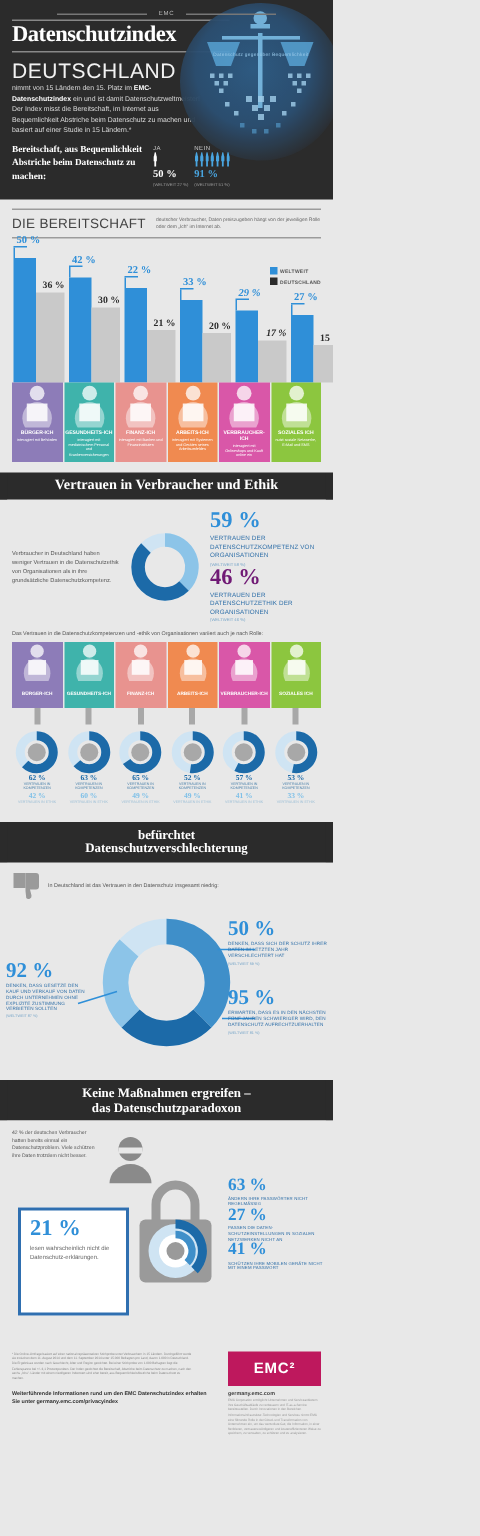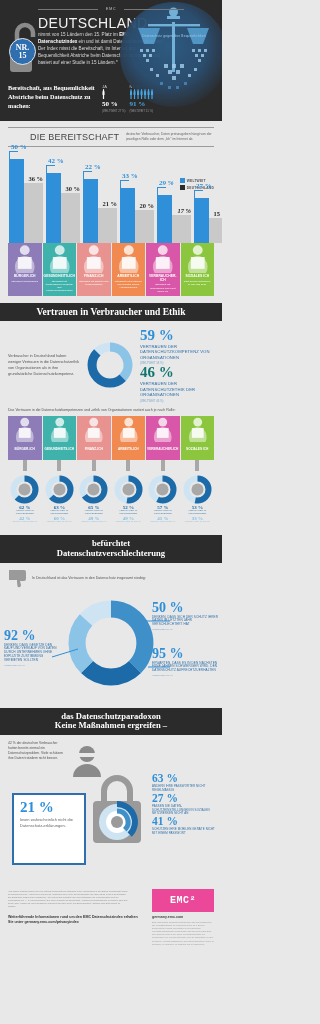--- a/index.html
+++ b/index.html
@@ -42,21 +42,21 @@
   .jn-val{font-family:"Liberation Serif",serif;font-weight:bold;font-size:7px;color:#fff;}
   .jn-val.blue{color:#49a5e0;}
   .jn-sub{font-size:2.8px;color:#9a9a9a;margin-top:1px;}
   .ppl{display:flex;gap:.5px;margin-bottom:1px;}
   .p1{width:3px;height:10px;background:#fff;clip-path:polygon(40% 0,60% 0,72% 16%,72% 18%,85% 30%,85% 60%,70% 60%,70% 100%,30% 100%,30% 60%,15% 60%,15% 30%,28% 18%,28% 16%);}
   .p1.b{background:#49a5e0;}
 
   
   .sec{background:#e8e8e8;padding:6px 8px 0;}
   .bar-hdr{display:flex;align-items:flex-start;border-top:1px solid #9b9b9b;border-bottom:1px solid #9b9b9b;padding:4px 0;}
-  .bar-hdr h2{font-size:9px;font-weight:300;letter-spacing:.2px;color:#444;width:96px;margin-left:22px;}
+  .bar-hdr h2{font-size:9px;font-weight:300;letter-spacing:.2px;color:#444;width:96px;}
   .bar-hdr p{font-size:3.3px;line-height:1.45;color:#666;flex:1;}
   .legend{display:flex;flex-direction:column;gap:2px;align-items:flex-start;position:absolute;right:8px;top:178px;}
   .lg{display:flex;align-items:center;gap:2px;font-size:3.3px;font-weight:bold;color:#555;letter-spacing:.2px;}
   .sw{width:5px;height:5px;background:#2f8fd8;}
   .sw.d{background:#2b2b2b;}
 
   .chart{position:relative;height:92px;margin-top:4px;}
   .grp{position:absolute;bottom:0;width:34px;}
   .gbars{position:relative;height:92px;}
   .bw{position:absolute;bottom:0;width:15px;left:0;background:#2f8fd8;}
@@ -81,21 +81,21 @@
   .banner:before{left:-4px;clip-path:polygon(0 0,100% 0,100% 100%,0 100%,45% 50%);}
   .banner:after{right:-4px;clip-path:polygon(0 0,100% 0,55% 50%,100% 100%,0 100%);}
 
   
   .vsec{background:#e8e8e8;padding:7px 8px 4px;}
   .vtop{display:flex;align-items:center;gap:4px;}
   .vtxt{font-size:3.8px;line-height:1.6;color:#555;width:72px;}
   .vdonut{width:52px;height:52px;position:relative;}
   .vstats{flex:1;}
   .big{font-family:"Liberation Serif",serif;font-weight:bold;font-size:15px;color:#2f8fd8;line-height:1;}
-  .big.dk{color:#0f766e;}
+  .big.dk{color:#701a75;}
   .cap{font-size:4.2px;line-height:1.3;color:#2f6fa8;letter-spacing:.1px;text-transform:uppercase;margin-top:1px;}
   .capsm{font-size:2.8px;color:#7aa7c9;margin-top:1px;}
   .vnote{font-size:3.6px;color:#555;line-height:1.5;margin:5px 0 3px;}
 
   .roles{display:flex;gap:1px;}
   .role{flex:1;}
   .role-card{position:relative;height:44px;}
   .role-lbl{font-size:3.2px;font-weight:bold;color:#fff;text-align:center;padding:2px 0 3px;line-height:1.1;}
   .rl-gauge{margin:4px auto 0;width:29px;height:29px;position:relative;}
   .rl-v1{font-size:5px;font-weight:bold;color:#1c6aa8;font-family:"Liberation Serif",serif;text-align:center;margin-top:1px;}
@@ -123,21 +123,21 @@
   .pshadow{position:absolute;left:18px;top:64px;width:74px;height:72px;background:#cfd8de;z-index:-1;}
   .pright{position:absolute;right:6px;top:38px;width:64px;}
   .pright .big{font-size:11.5px;}
   .pright .cap{font-size:2.9px;line-height:1.25;}
 
   
   .foot{background:#e8e8e8;padding:5px 8px 8px;position:relative;}
   .fnote{font-size:2.1px;color:#8a8a8a;line-height:1.5;width:120px;}
   .flink{font-size:3.6px;font-weight:bold;color:#333;margin-top:6px;width:135px;line-height:1.4;}
   .emcbox{position:absolute;right:8px;top:4px;width:62px;}
-  .emclogo{background:#ec4899;color:#fff;font-family:Liberation Mono, monospace;font-weight:bold;
+  .emclogo{background:#be185d;color:#fff;font-family:Liberation Sans, sans-serif;font-weight:bold;
            font-size:10px;text-align:center;padding:6px 16px;letter-spacing:.5px;}
   .emcurl{font-size:3.6px;font-weight:bold;color:#444;margin-top:3px;}
   .emctxt{font-size:2.1px;color:#999;line-height:1.5;margin-top:2px;}
 </style>
 </head>
 <body>
 
 <div class="page">
 
   <div class="hdr">
@@ -181,32 +181,23 @@
           <rect x="40" y="80" width="3" height="3"></rect>
             <rect x="64" y="80" width="3" height="3"></rect>
           <rect x="48" y="84" width="3" height="3"></rect>
             <rect x="56" y="84" width="3" height="3"></rect>
         </g>
       </svg>
       <div class="hero-cap">Datenschutz   gegenüber   Bequemlichkeit</div>
     </div>
 
     <div class="emc-top">EMC</div>
+    <div class="hdr-title">Datenschutzindex</div>
 
     <div class="land-row">
-      <div class="lock-big">
-        <svg viewBox="0 0 30 62" width="30" height="62">
-          <path d="M9 30 V17 a8 8 0 0 1 16 0 v4" fill="none" stroke="#8a8a8a" stroke-width="4.5"></path>
-          <rect x="2" y="28" width="22" height="28" rx="3" fill="#8a8a8a"></rect>
-        </svg>
-        <div class="nr-badge">
-          <span>NR.</span>
-          <span>15</span>
-        </div>
-      </div>
       <div class="land-main">
         <div class="land-name">DEUTSCHLAND</div>
         <div class="land-body"><span>nimmt von 15 Ländern den 15. Platz im </span><b>EMC-Datenschutzindex</b><span> ein und ist damit Datenschutzweltmeister! Der Index misst die Bereitschaft, im Internet aus Bequemlichkeit Abstriche beim Datenschutz zu machen und basiert auf einer Studie in 15 Ländern.*</span></div>
       </div>
     </div>
 
     <div class="ready-row">
       <div class="ready-txt">Bereitschaft, aus Bequemlichkeit Abstriche beim Datenschutz zu machen:</div>
       <div class="jn">
         <div class="jn-blk">
@@ -536,22 +527,22 @@
       </div>
       <div class="dlbl" style="left:152px;top:58px;width:66px;">
         <div class="big">95 %</div>
         <div class="cap">ERWARTEN, DASS ES IN DEN NÄCHSTEN FÜNF JAHREN SCHWIERIGER WIRD, DEN DATENSCHUTZ AUFRECHTZUERHALTEN</div>
         <div class="capsm">(WELTWEIT 81 %)</div>
       </div>
     </div>
   </div>
 
   <div class="banner t2">
+    <div>Keine Maßnahmen ergreifen –</div>
     <div>das Datenschutzparadoxon</div>
-    <div>Keine Maßnahmen ergreifen –</div>
   </div>
   <div class="psec">
     <div class="ptxt">42 % der deutschen Verbraucher hatten bereits einmal ein Datenschutzproblem. Viele schützen ihre Daten trotzdem nicht besser.</div>
 
     <svg width="30" height="32" viewBox="0 0 30 32" style="position:absolute;left:72px;top:10px;">
       <circle cx="15" cy="9" r="8" fill="#8a8a8a"></circle>
       <rect x="7" y="8" width="16" height="4" fill="#e8e8e8"></rect>
       <path d="M1 32 a14 13 0 0 1 28 0 Z" fill="#8a8a8a"></path>
     </svg>
 

